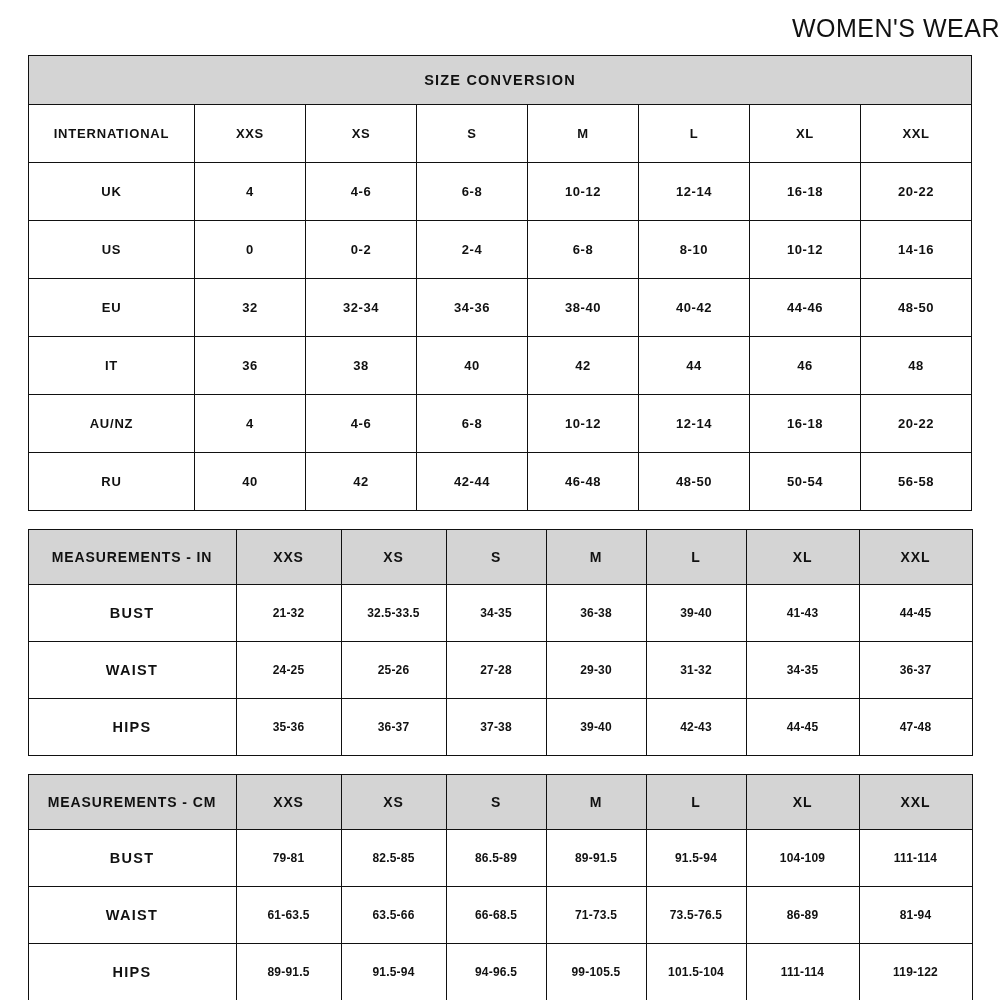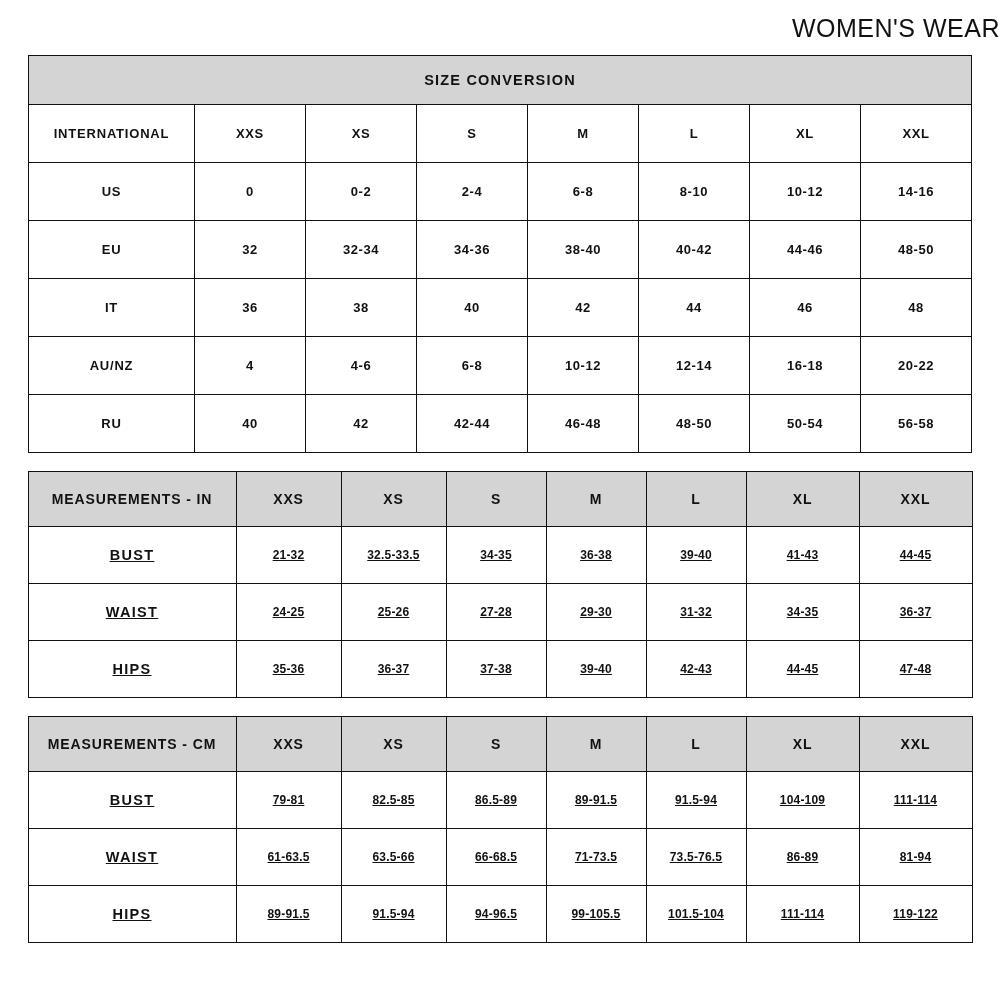--- a/index.html
+++ b/index.html
@@ -72,21 +72,20 @@
     height: 54px;
     font-size: 14px;
     letter-spacing: 0.9px;
   }
   .meas-head td.first {
     text-align: center;
     letter-spacing: 0.9px;
   }
   .meas-row td {
     height: 56px;
-    text-decoration: underline;
   }
   .meas-row td.rowlabel {
     font-size: 14.5px;
     letter-spacing: 1.3px;
     font-weight: 700;
   }
   .meas-row td.val {
     font-size: 12px;
     font-weight: 700;
     letter-spacing: 0.2px;
@@ -118,20 +117,30 @@
         <td class="label">INTERNATIONAL</td>
         <td>XXS</td>
         <td>XS</td>
         <td>S</td>
         <td>M</td>
         <td>L</td>
         <td>XL</td>
         <td>XXL</td>
       </tr>
 
+      <tr class="conv-row">
+        <td class="label">UK</td>
+        <td>4</td>
+        <td>4-6</td>
+        <td>6-8</td>
+        <td>10-12</td>
+        <td>12-14</td>
+        <td>16-18</td>
+        <td>20-22</td>
+      </tr>
 
       <tr class="conv-row">
         <td class="label">US</td>
         <td>0</td>
         <td>0-2</td>
         <td>2-4</td>
         <td>6-8</td>
         <td>8-10</td>
         <td>10-12</td>
         <td>14-16</td>

